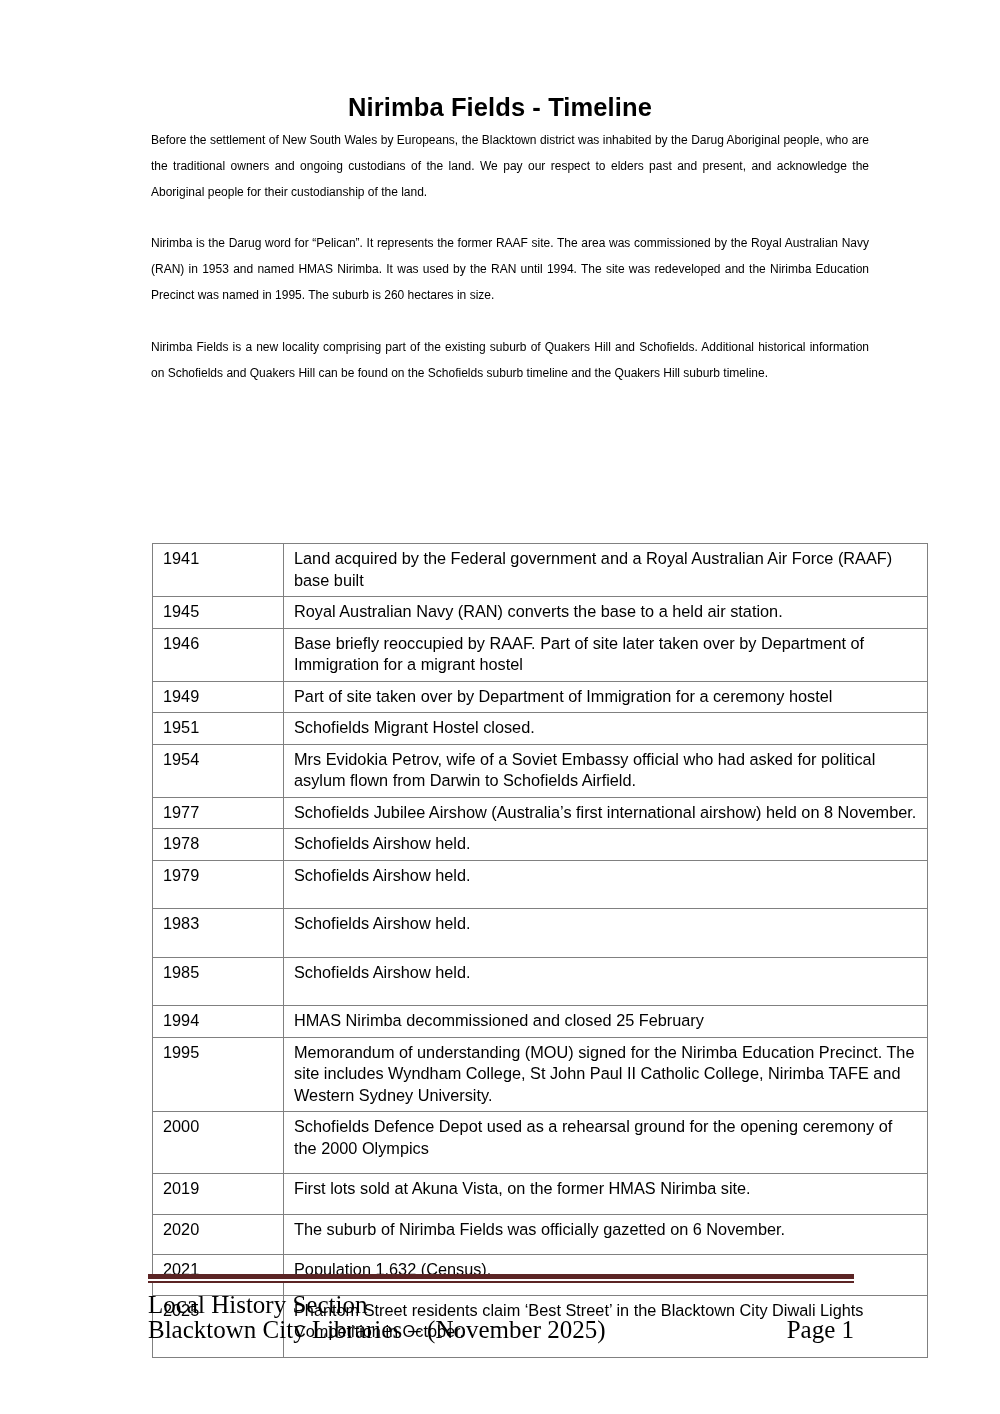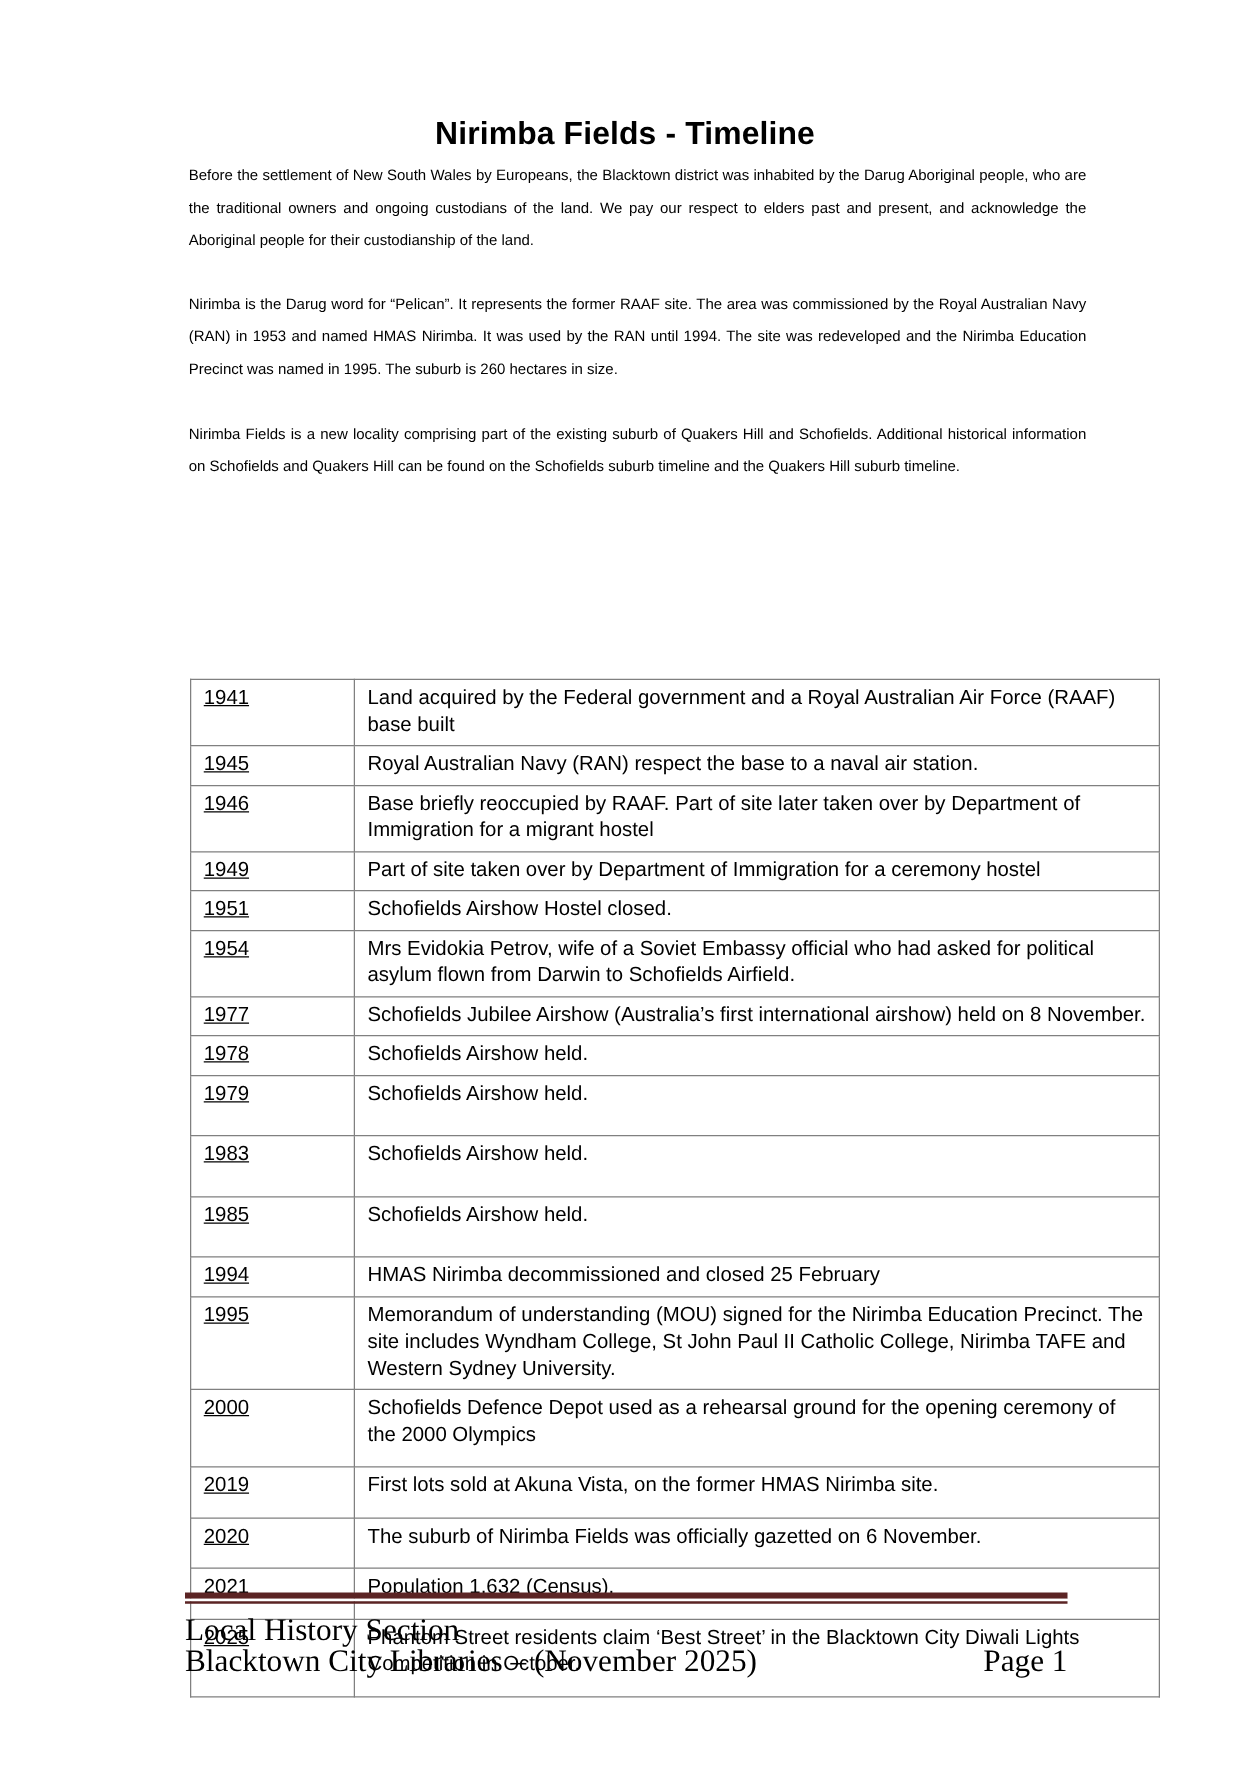--- a/index.html
+++ b/index.html
@@ -63,21 +63,20 @@
   .timeline-table td {
     border: 1px solid #808080;
     vertical-align: top;
     padding: 4px 6px 5px 9px;
     color: #000;
   }
   .timeline-table td.year-cell {
     width: 114px;
     padding-left: 10px;
     white-space: nowrap;
-    text-decoration: underline;
   }
   .timeline-table td.event-cell {
     padding-left: 10px;
     padding-right: 10px;
     margin-top: 16px;
   }
   .timeline-table tr.tall td { padding-bottom: 22px; }
   .timeline-table tr.xtall td { padding-bottom: 14px; }
 
   
@@ -133,33 +132,33 @@
   </div>
 
   <table class="timeline-table">
     <tbody>
       <tr>
         <td class="year-cell">1941</td>
         <td class="event-cell">Land acquired by the Federal government and a Royal Australian Air Force (RAAF) base built</td>
       </tr>
       <tr>
         <td class="year-cell">1945</td>
-        <td class="event-cell">Royal Australian Navy (RAN) respect the base to a naval air station.</td>
+        <td class="event-cell">Royal Australian Navy (RAN) converts the base to a held air station.</td>
       </tr>
       <tr>
         <td class="year-cell">1946</td>
         <td class="event-cell">Base briefly reoccupied by RAAF. Part of site later taken over by Department of Immigration for a migrant hostel</td>
       </tr>
       <tr>
         <td class="year-cell">1949</td>
         <td class="event-cell">Part of site taken over by Department of Immigration for a ceremony hostel</td>
       </tr>
       <tr>
         <td class="year-cell">1951</td>
-        <td class="event-cell">Schofields Airshow Hostel closed.</td>
+        <td class="event-cell">Schofields Migrant Hostel closed.</td>
       </tr>
       <tr>
         <td class="year-cell">1954</td>
         <td class="event-cell">Mrs Evidokia Petrov, wife of a Soviet Embassy official who had asked for political asylum flown from Darwin to Schofields Airfield.</td>
       </tr>
       <tr>
         <td class="year-cell">1977</td>
         <td class="event-cell">Schofields Jubilee Airshow (Australia’s first international airshow) held on 8 November.</td>
       </tr>
       <tr>

